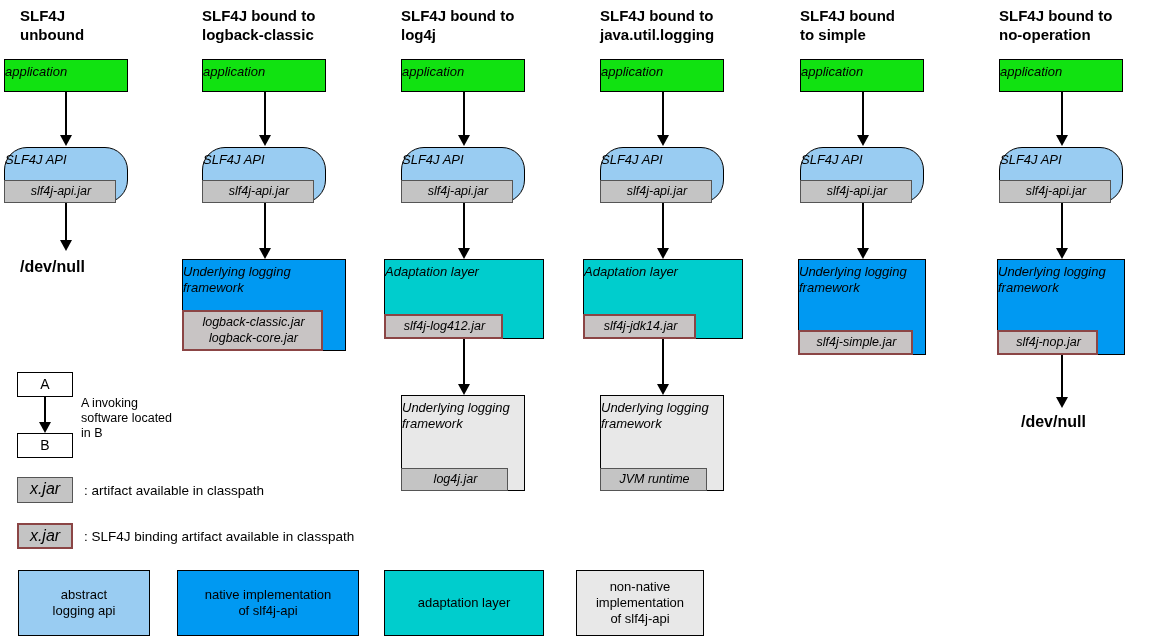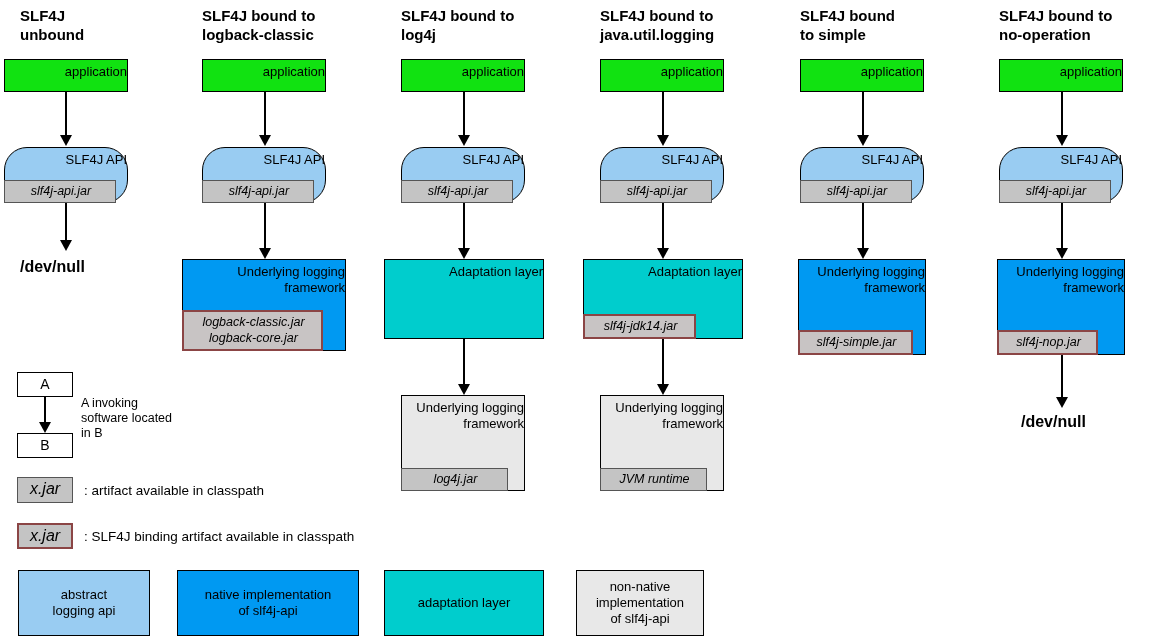--- a/index.html
+++ b/index.html
@@ -17,22 +17,23 @@
     letter-spacing:0px;white-space:pre-line;
   }
 
   
   .node{
     position:absolute;box-sizing:border-box;border:1px solid #000;
     display:flex;flex-direction:column;align-items:center;
     justify-content:flex-start;
   }
   .node .ttl{
-    font-size:13px;line-height:16px;text-align:right;width:100%;
+    font-size:13px;line-height:16px;text-align:left;width:100%;
     padding-top:4px;
+    font-style:italic;
   }
   .node.green{background:#11e211;}
   .node.lightblue{background:#99ccf2;border-radius:23px;}
   .node.blue{background:#0099f2;}
   .node.teal{background:#00cdcd;}
   .node.grey{background:#e8e8e8;}
 
   
   .jar{
     position:absolute;left:-1px;bottom:-1px;box-sizing:border-box;
@@ -165,20 +166,21 @@
     <div class="jar" style="width:112px;">slf4j-api.jar</div>
   </div>
 
   <div class="arrow" style="left:463px;top:203px;height:56px;">
     <div class="shaft" style="height:45px;"></div>
     <div class="head" style="bottom:0;"></div>
   </div>
 
   <div class="node teal" style="left:384px;top:259px;width:160px;height:80px;">
     <div class="ttl">Adaptation layer</div>
+    <div class="jar binding" style="width:119px;">slf4j-log412.jar</div>
   </div>
 
   <div class="arrow" style="left:463px;top:339px;height:56px;">
     <div class="shaft" style="height:45px;"></div>
     <div class="head" style="bottom:0;"></div>
   </div>
 
   <div class="node grey" style="left:401px;top:395px;width:124px;height:96px;">
     <div class="ttl">Underlying
 logging

